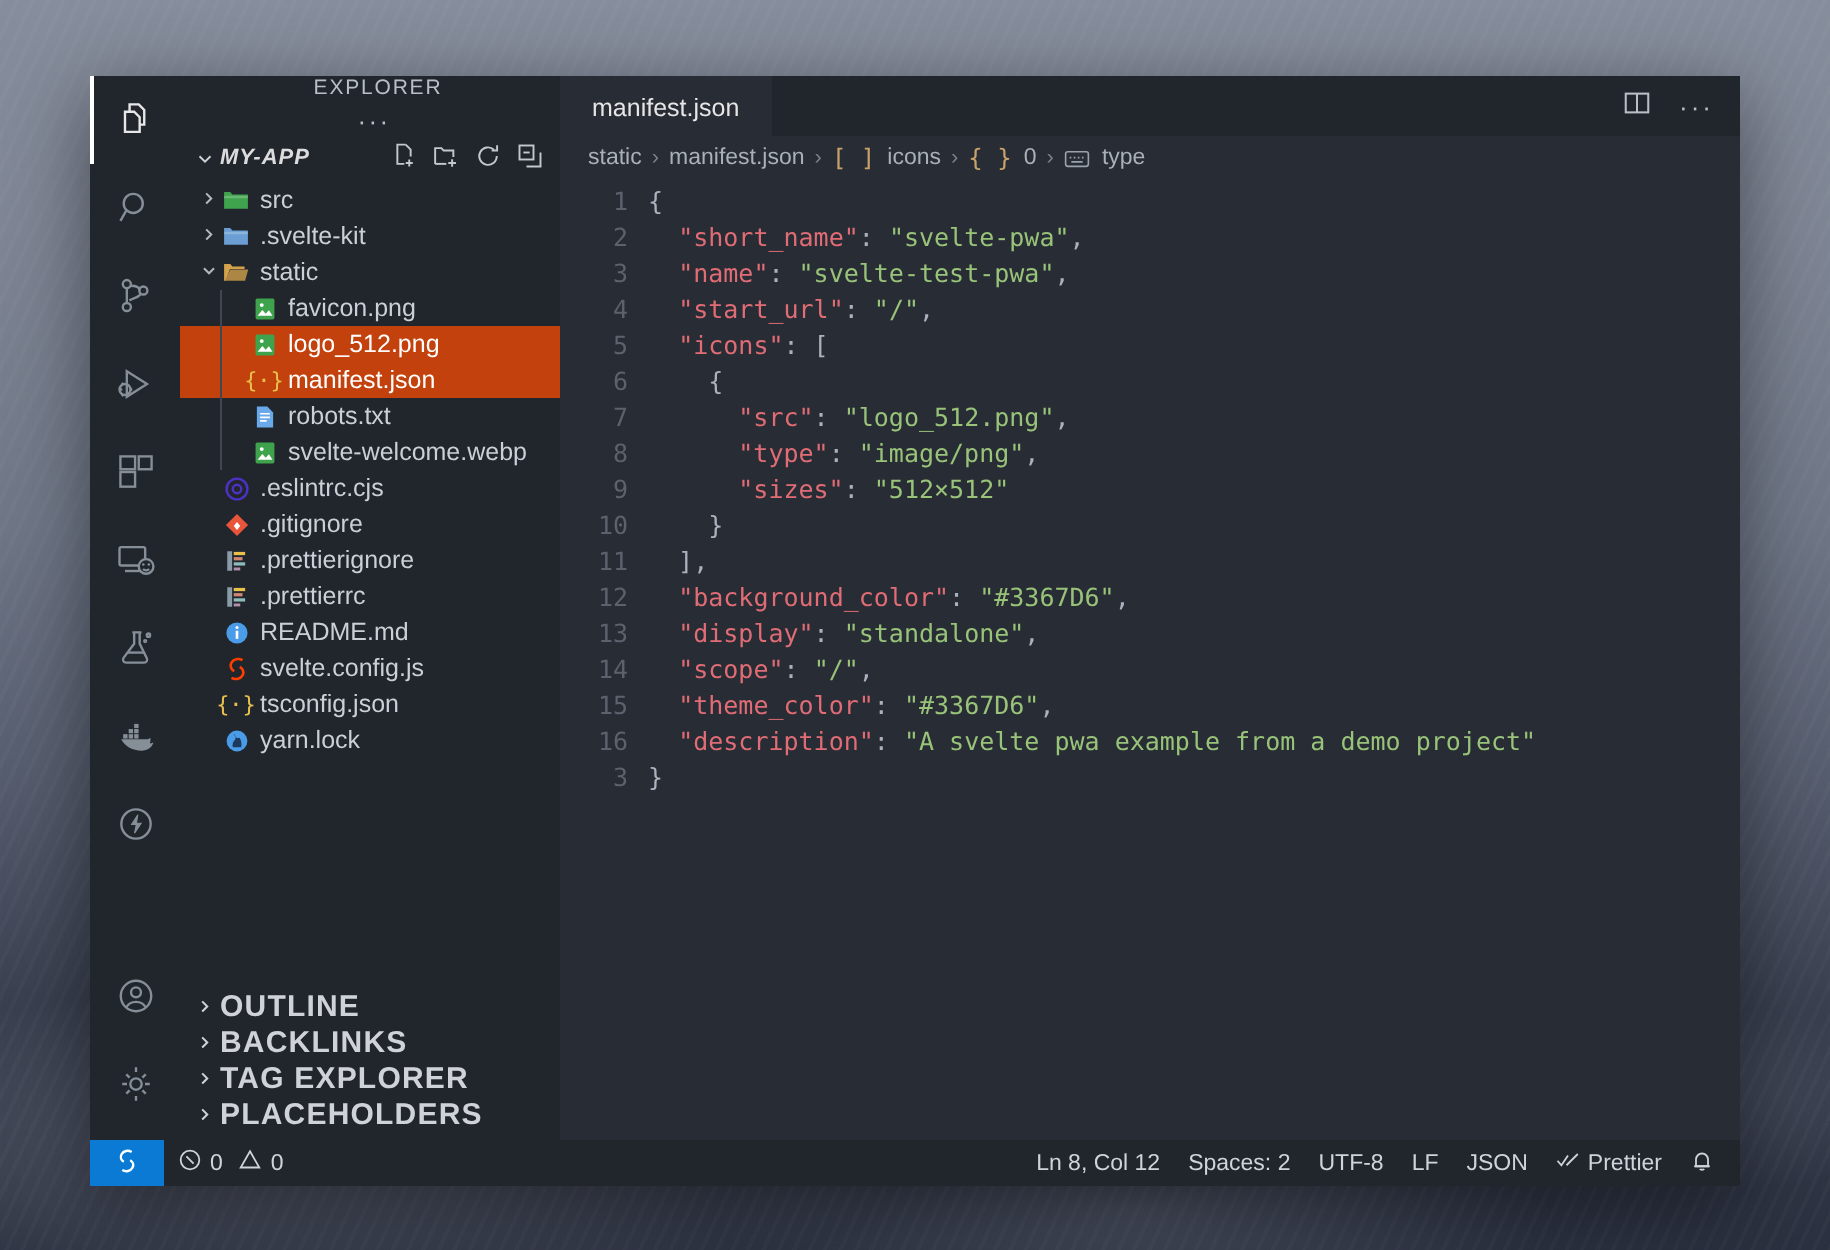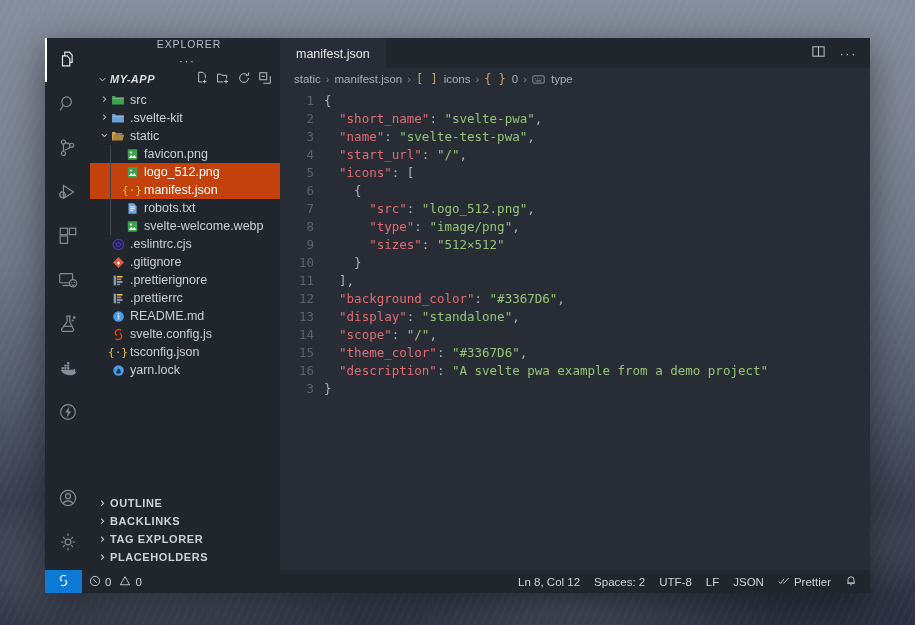--- a/index.html
+++ b/index.html
@@ -76,21 +76,21 @@
     font-size: 12.5px; color: #cbd0d6; white-space: nowrap; position: relative;
   }
   .row.selected { background: #c2410c; color: #ffffff; }
   .row .chev { width: 12px; text-align: center; color: #b2b8bf; font-size: 9px; flex-shrink: 0; }
   .row .ficon { width: 16px; display: flex; align-items: center; justify-content: center; flex-shrink: 0; margin-right: 4px; }
   .guide { position:absolute; left: 20px; top:0; bottom:0; width:1px; background:#414750; }
 
   .sb-bottom { padding-bottom: 4px; }
   .sb-bottom .sec {
     height: 18px; display: flex; align-items: center;
-    font-size: 11px; font-weight: bold; letter-spacing: .6px; color: #cfd3d8;
+    font-size: 15px; font-weight: bold; letter-spacing: .6px; color: #cfd3d8;
     padding-left: 4px; margin-bottom: 0px;
   }
 
   
   .editor-col { flex: 1; display: flex; flex-direction: column; min-width: 0; background: #282c34; }
   .tabsbar { height: 30px; background: #21262d; display: flex; align-items: stretch; }
   .tab {
     background: #282c34; color: #e6e6e6; font-size: 12.5px;
     display: flex; align-items: center; padding: 0 16px;
     border-top: 1px solid transparent; min-width: 100px; justify-content: center;

